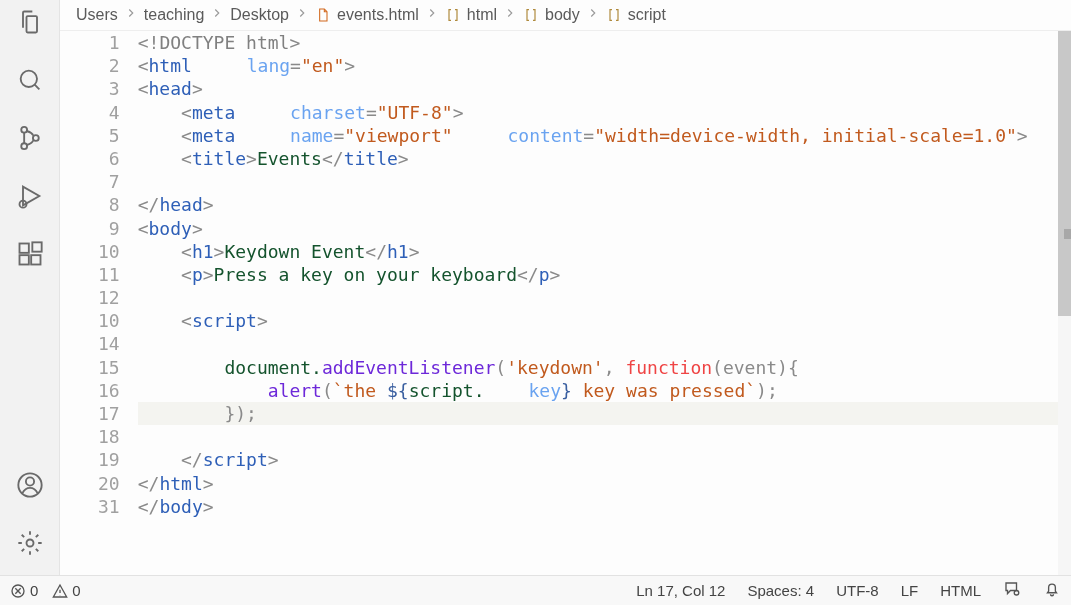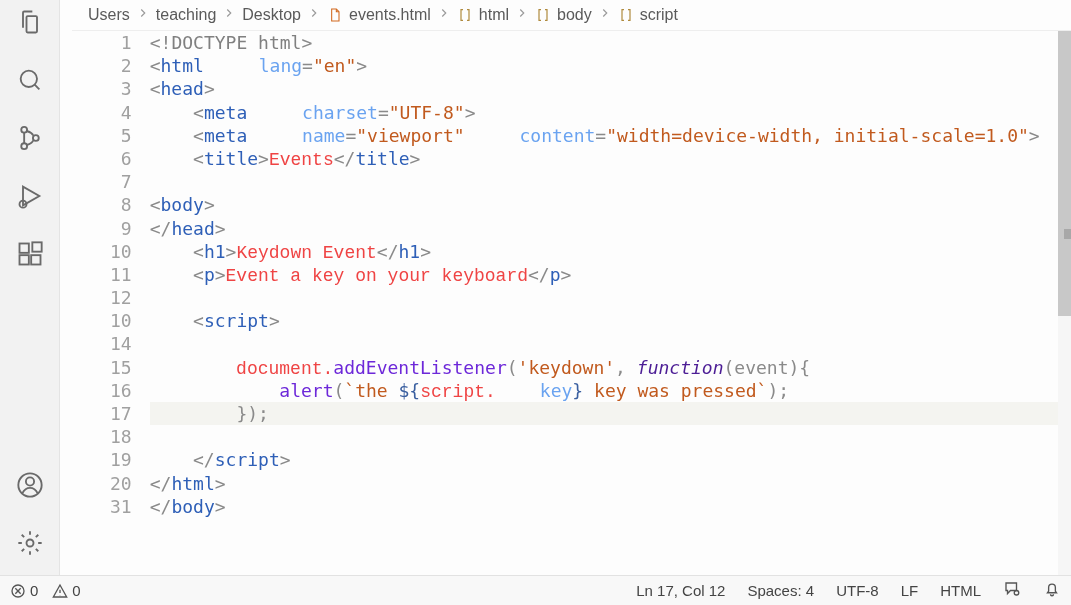--- a/index.html
+++ b/index.html
@@ -10,21 +10,20 @@
   display: flex;
   flex-direction: column;
   height: 605px;
   width: 1071px;
   overflow: hidden;
 }
 .main {
   display: flex;
   flex: 1;
   overflow: hidden;
-  gap: 12px;
 }
 .activity-bar {
   width: 60px;
   background: #f2f2f2;
   display: flex;
   flex-direction: column;
   align-items: center;
   padding-top: 8px;
   gap: 26px;
   border-right: 1px solid #e4e4e4;
@@ -72,23 +71,23 @@
   flex: 1;
   color: #333;
 }
 .code .highlighted { background: #f4f4f0; }
 .punct { color: #8a8a8a; }
 .doctype { color: #808080; }
 .tag { color: #2e5fb7; }
 .attr { color: #6aa3f0; margin-left: 44px; }
 .string { color: #c15a1e; }
 .fn-name { color: #6d28d9; }
-.keyword { color: #4c1d95; font-style: italic; }
+.keyword { color: #ef4444; }
 .tmpl { color: #3a5fa0; }
-.text { color: #ef4444; font-family: Liberation Mono, monospace; }
+.text { color: #14532d; }
 .scroll-track {
   position: absolute;
   right: 0;
   top: 0;
   bottom: 0;
   width: 13px;
   background: #f6f6f6;
 }
 .scroll-thumb {
   position: absolute;
@@ -251,24 +250,24 @@
           <div class="ln">31</div>
         </div>
       <div class="code" id="codearea">
           <div class="cl"><span class="punct">&lt;!</span><span class="doctype">DOCTYPE html</span><span class="punct">&gt;</span></div>
           <div class="cl"><span class="punct">&lt;</span><span class="tag">html </span><span class="attr">lang</span><span class="punct">=</span><span class="string">"en"</span><span class="punct">&gt;</span></div>
           <div class="cl"><span class="punct">&lt;</span><span class="tag">head</span><span class="punct">&gt;</span></div>
           <div class="cl"><span class="punct">    &lt;</span><span class="tag">meta </span><span class="attr">charset</span><span class="punct">=</span><span class="string">"UTF-8"</span><span class="punct">&gt;</span></div>
           <div class="cl"><span class="punct">    &lt;</span><span class="tag">meta </span><span class="attr">name</span><span class="punct">=</span><span class="string">"viewport" </span><span class="attr">content</span><span class="punct">=</span><span class="string">"width=device-width, initial-scale=1.0"</span><span class="punct">&gt;</span></div>
           <div class="cl"><span class="punct">    &lt;</span><span class="tag">title</span><span class="punct">&gt;</span><span class="text">Events</span><span class="punct">&lt;/</span><span class="tag">title</span><span class="punct">&gt;</span></div>
           <div class="cl"><span class="text"> </span></div>
+          <div class="cl"><span class="punct">&lt;/</span><span class="tag">head</span><span class="punct">&gt;</span></div>
           <div class="cl"><span class="punct">&lt;</span><span class="tag">body</span><span class="punct">&gt;</span></div>
-          <div class="cl"><span class="punct">&lt;/</span><span class="tag">head</span><span class="punct">&gt;</span></div>
           <div class="cl"><span class="punct">    &lt;</span><span class="tag">h1</span><span class="punct">&gt;</span><span class="text">Keydown Event</span><span class="punct">&lt;/</span><span class="tag">h1</span><span class="punct">&gt;</span></div>
-          <div class="cl"><span class="punct">    &lt;</span><span class="tag">p</span><span class="punct">&gt;</span><span class="text">Event a key on your keyboard</span><span class="punct">&lt;/</span><span class="tag">p</span><span class="punct">&gt;</span></div>
+          <div class="cl"><span class="punct">    &lt;</span><span class="tag">p</span><span class="punct">&gt;</span><span class="text">Press a key on your keyboard</span><span class="punct">&lt;/</span><span class="tag">p</span><span class="punct">&gt;</span></div>
           <div class="cl"><span class="text"> </span></div>
           <div class="cl"><span class="punct">    &lt;</span><span class="tag">script</span><span class="punct">&gt;</span></div>
           <div class="cl"><span class="text"> </span></div>
           <div class="cl"><span class="text">        document.</span><span class="fn-name">addEventListener</span><span class="punct">(</span><span class="string">'keydown'</span><span class="punct">, </span><span class="keyword">function</span><span class="punct">(event){</span></div>
           <div class="cl"><span class="text">            </span><span class="fn-name">alert</span><span class="punct">(</span><span class="string">`the </span><span class="tmpl">${</span><span class="text">script.</span><span class="attr">key</span><span class="tmpl">}</span><span class="string"> key was pressed`</span><span class="punct">);</span></div>
           <div class="cl highlighted"><span class="punct">        });</span></div>
           <div class="cl"><span class="text"> </span></div>
           <div class="cl"><span class="punct">    &lt;/</span><span class="tag">script</span><span class="punct">&gt;</span></div>
           <div class="cl"><span class="punct">&lt;/</span><span class="tag">html</span><span class="punct">&gt;</span></div>
           <div class="cl"><span class="punct">&lt;/</span><span class="tag">body</span><span class="punct">&gt;</span></div>

